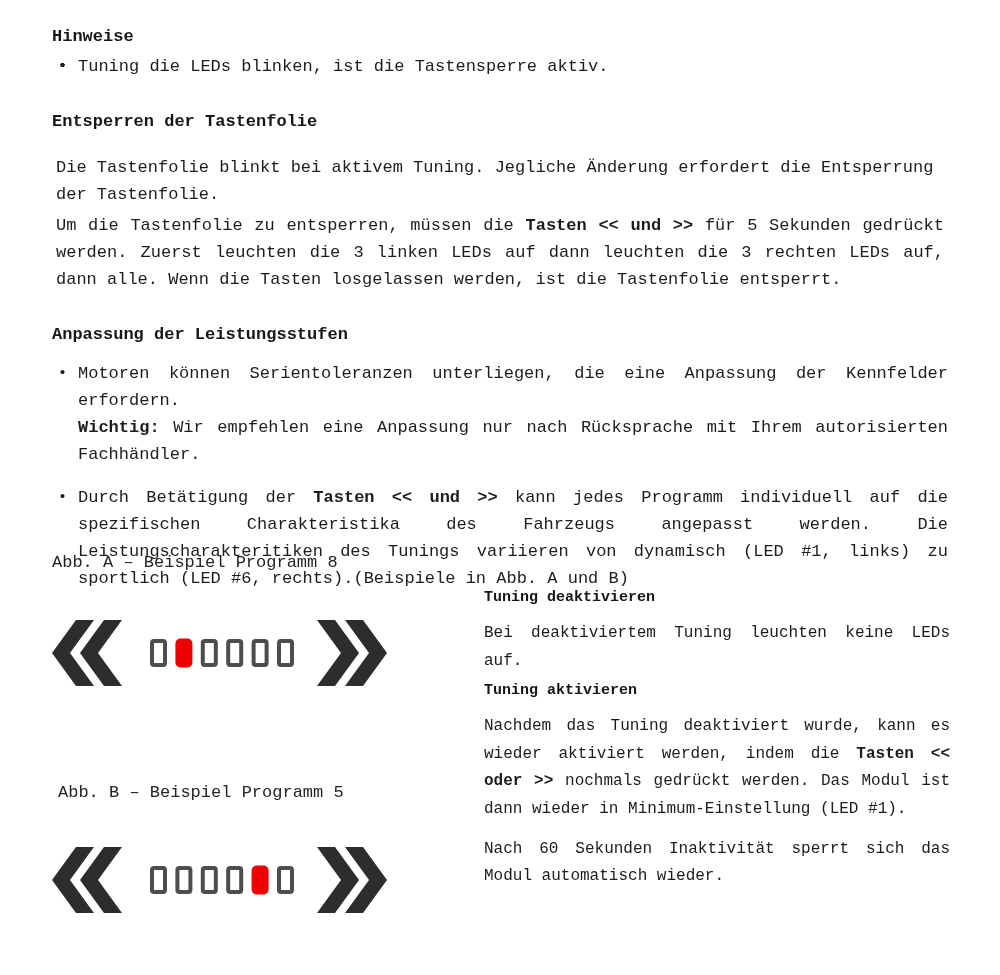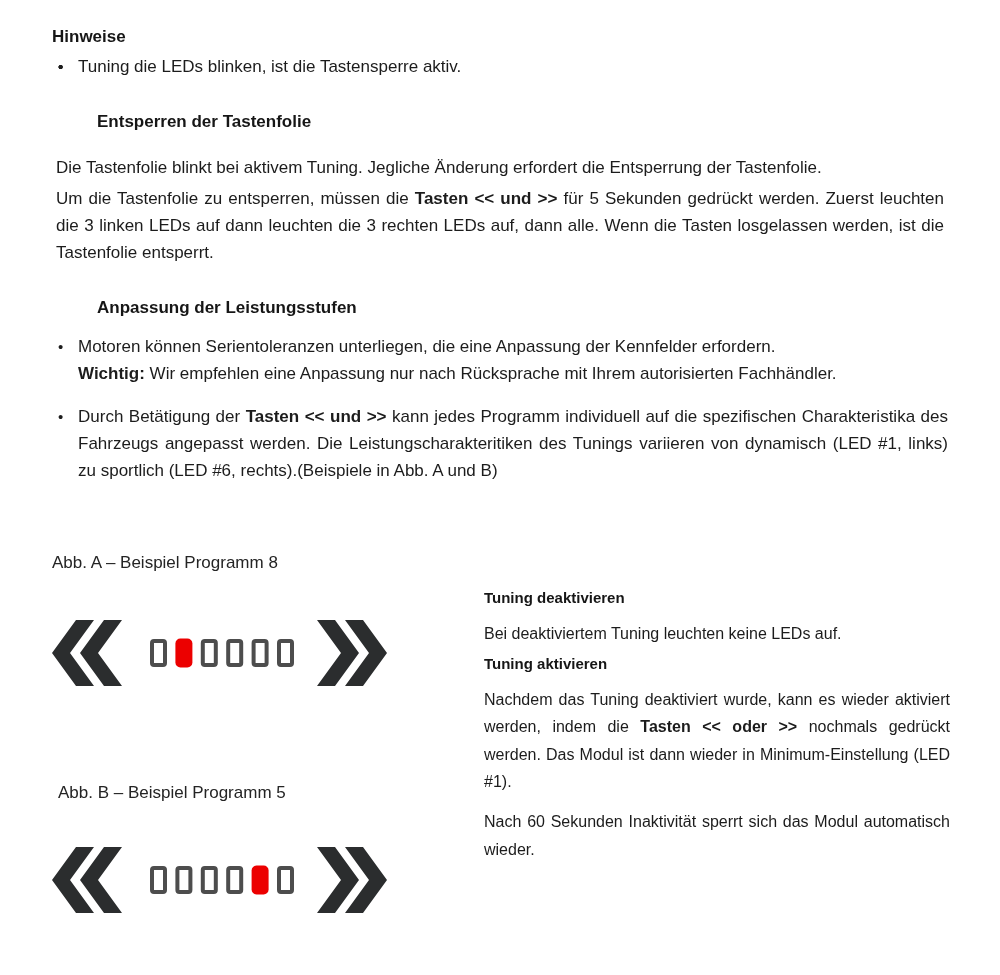--- a/index.html
+++ b/index.html
@@ -8,20 +8,21 @@
     font-family: "Liberation Sans", sans-serif;
     color: #1c1c1c;
     -webkit-font-smoothing: antialiased;
   }
   .doc {
     position: relative;
     width: 1000px; height: 946px;
     overflow: hidden;
     box-sizing: border-box;
     padding: 26px 52px 0 52px;
+    font-family: Liberation Mono, monospace;
   }
   h2 {
     font-size: 17px; font-weight: bold;
     line-height: 22px; margin: 0;
     color: #161616;
   }
   .body-text { font-size: 17px; line-height: 27px; }
   p { margin: 4px; }
   .justify { text-align: justify; }
   .b { font-weight: bold; }
@@ -30,21 +31,21 @@
   ul.bullets { list-style: none; margin: 5px 0 0 0; padding: 0; }
   ul.bullets li {
     position: relative;
     padding-left: 26px;
     text-align: justify;
   }
   ul.bullets li .dot {
     position: absolute; left: 6px; top: 0;
     font-size: 15px;
   }
-  .mt-sec { margin-top: 31px; margin-left: 45px; }
+  .mt-sec { margin-top: 31px; }
   .mt-par { margin-top: 21px; }
   .mt-li  { margin-top: 14px; }
   .mt-li2 { margin-top: 16px; }
 
   
   .abs { position: absolute; }
   .caption { font-size: 17px; line-height: 22px; color: #242424; }
   .figure-svg { display: block; }
 
   .right-col {

